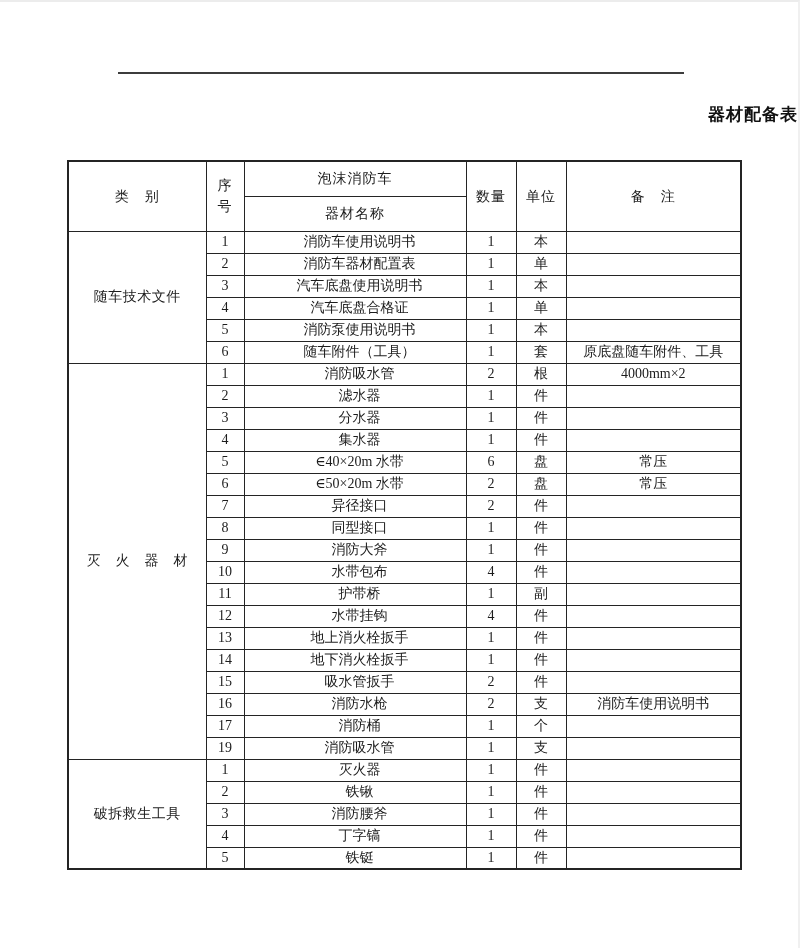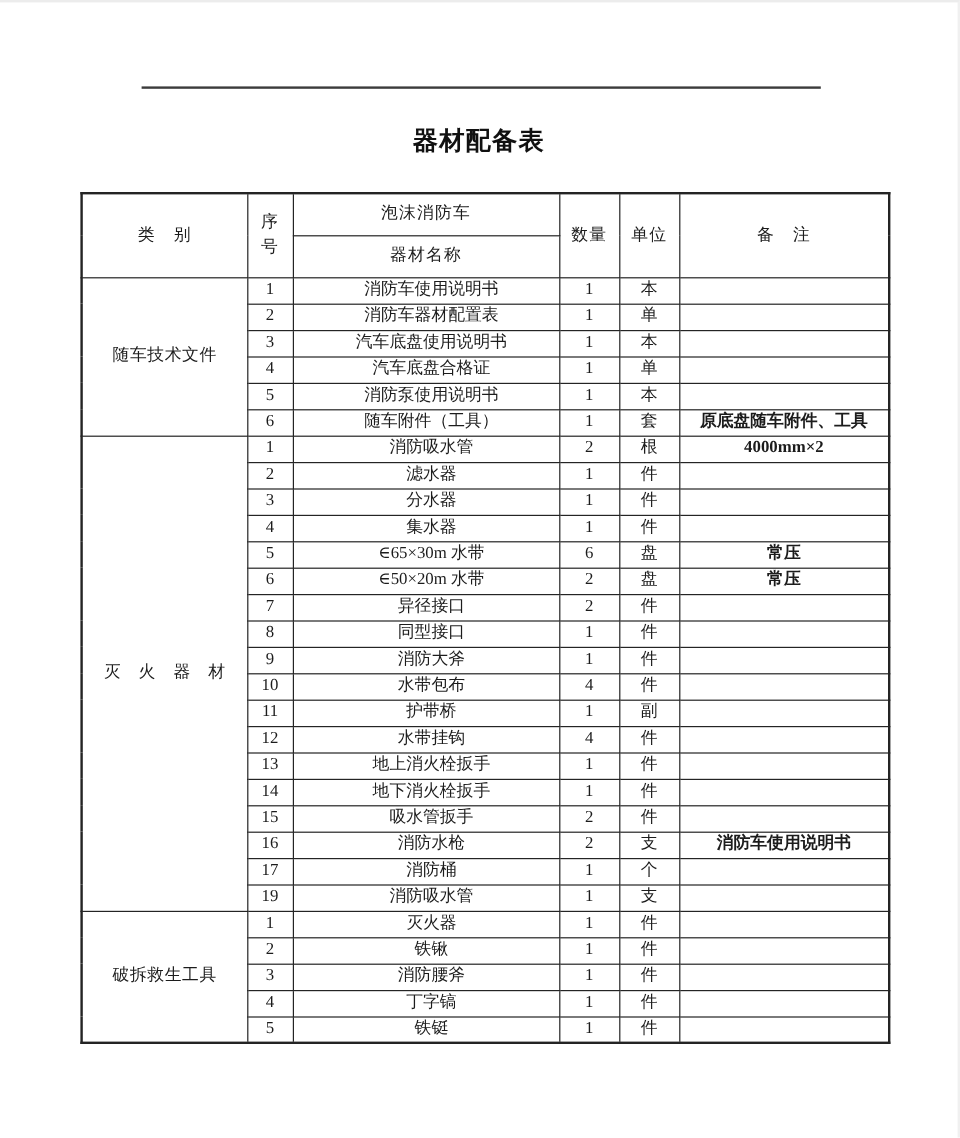--- a/index.html
+++ b/index.html
@@ -16,22 +16,22 @@
   .top-rule {
     position: absolute;
     left: 118px; top: 70px;
     width: 566px; height: 2px;
     background: #3c3c3c;
   }
   .doc-title {
     position: absolute;
     top: 101px; left: 0;
     width: 100%;
-    text-align: center;
-    font-size: 21px;
+    text-align: right;
+    font-size: 17px;
     font-weight: bold;
     letter-spacing: 1px;
     color: #111;
   }
   table.equip {
     position: absolute;
     left: 67px; top: 158px;
     width: 673px;
     border-collapse: collapse;
     table-layout: fixed;
@@ -61,21 +61,21 @@
     font-size: 18px;
     letter-spacing: 0.5px;
     white-space: normal;
     margin-top: 35px;
   }
   td.name-cell {
     text-align: left;
     padding-left: 9px;
     margin-top: 12px;
   }
-  td.remark-cell { font-size: 14px; font-weight: bold; }
+  td.remark-cell { font-size: 14px; }
 </style>
 </head>
 <body>
 
 <div class="top-rule"></div>
 
 <div class="doc-title">器材配备表</div>
 
 <table class="equip">
   <colgroup>
@@ -167,21 +167,21 @@
       </tr>
       <tr class="data-row">
         <td>4</td>
         <td class="name-cell">集水器</td>
         <td>1</td>
         <td>件</td>
         <td class="remark-cell"></td>
       </tr>
       <tr class="data-row">
         <td>5</td>
-        <td class="name-cell">∈65×30m 水带</td>
+        <td class="name-cell">∈40×20m 水带</td>
         <td>6</td>
         <td>盘</td>
         <td class="remark-cell">常压</td>
       </tr>
       <tr class="data-row">
         <td>6</td>
         <td class="name-cell">∈50×20m 水带</td>
         <td>2</td>
         <td>盘</td>
         <td class="remark-cell">常压</td>

